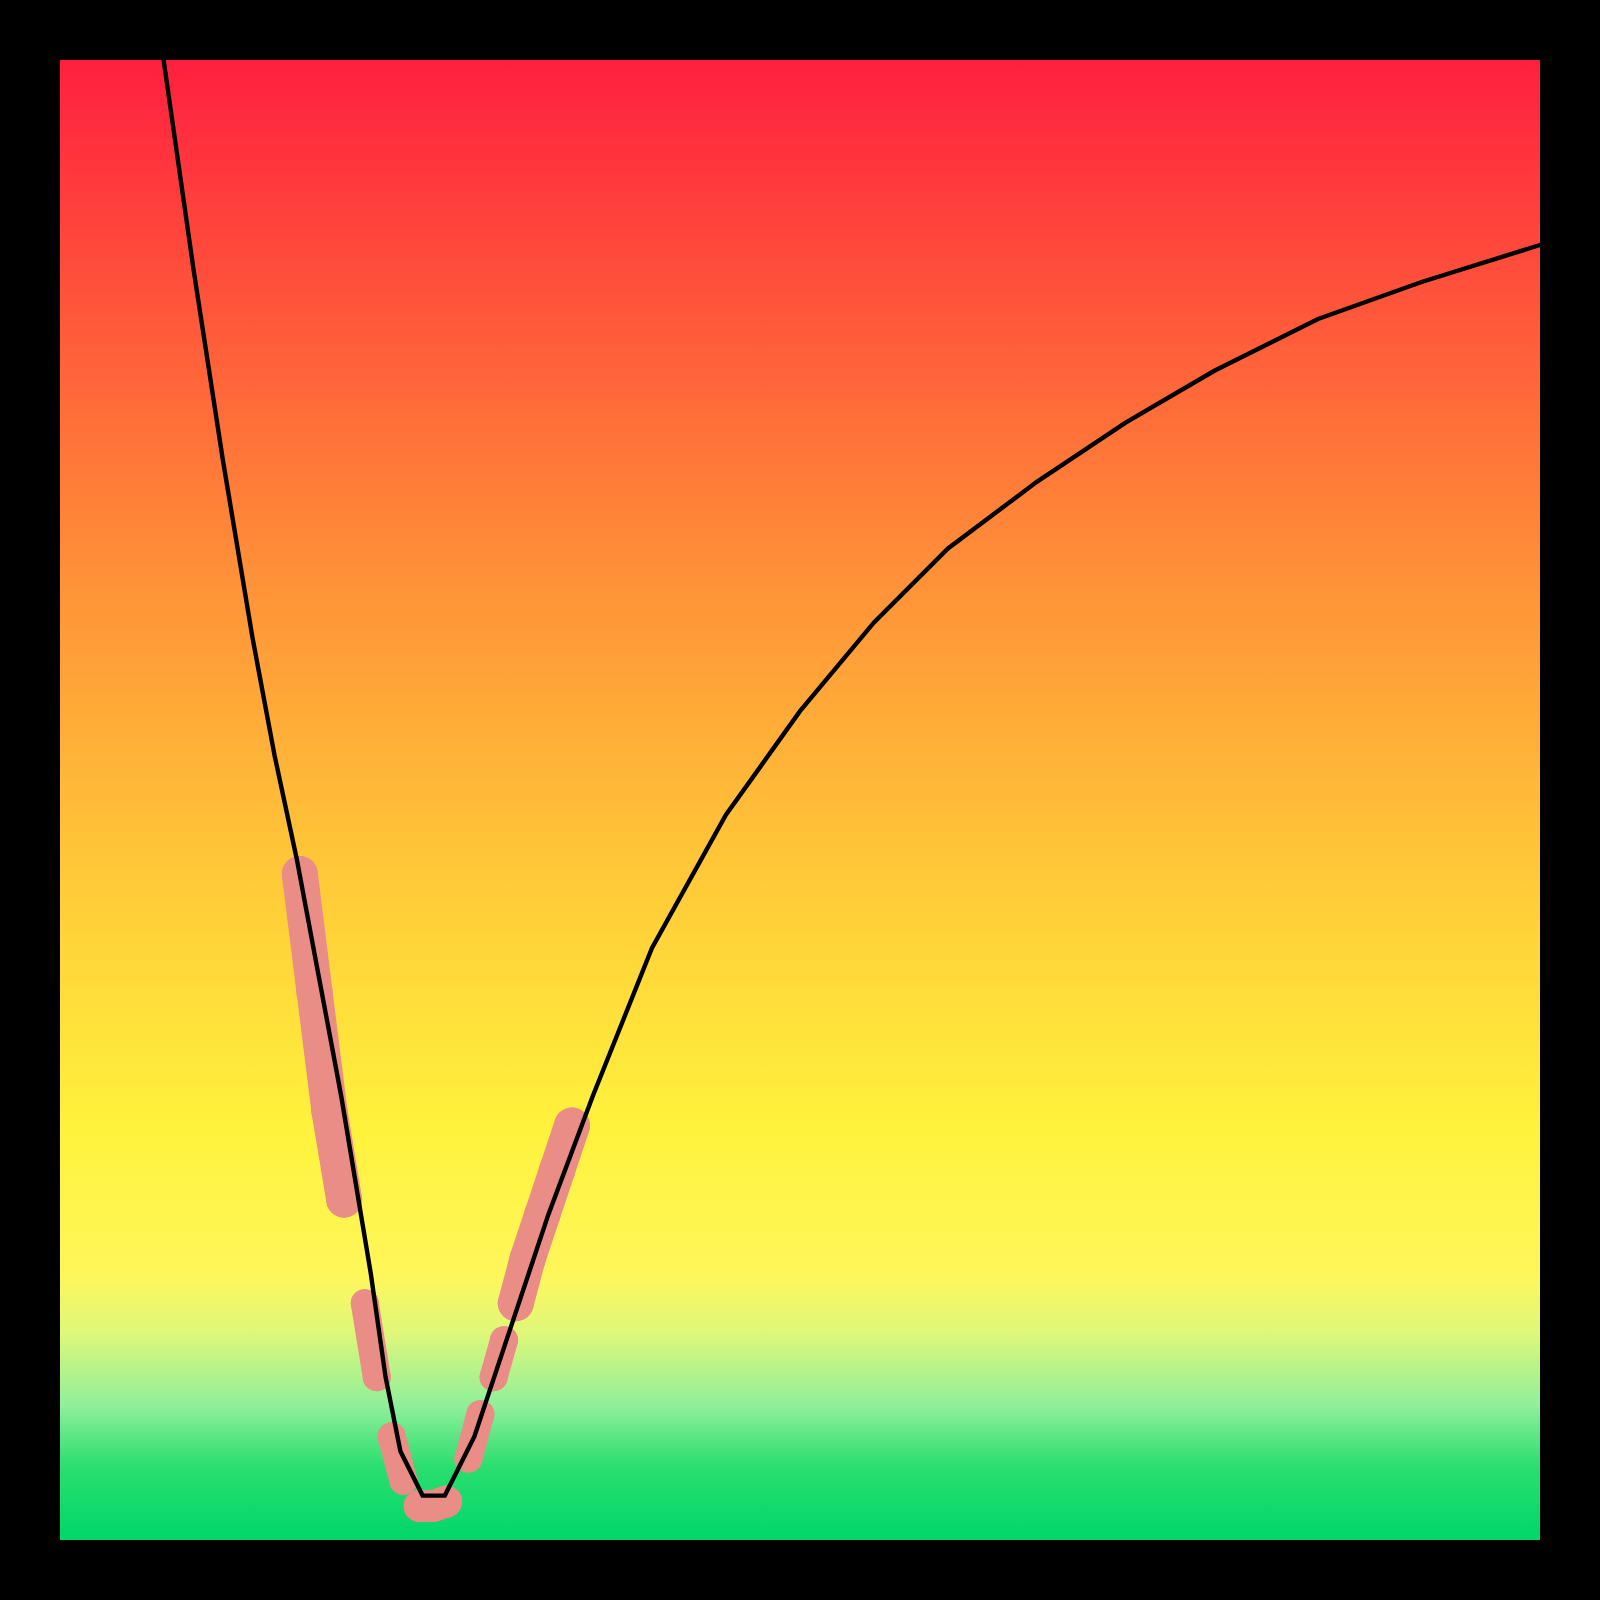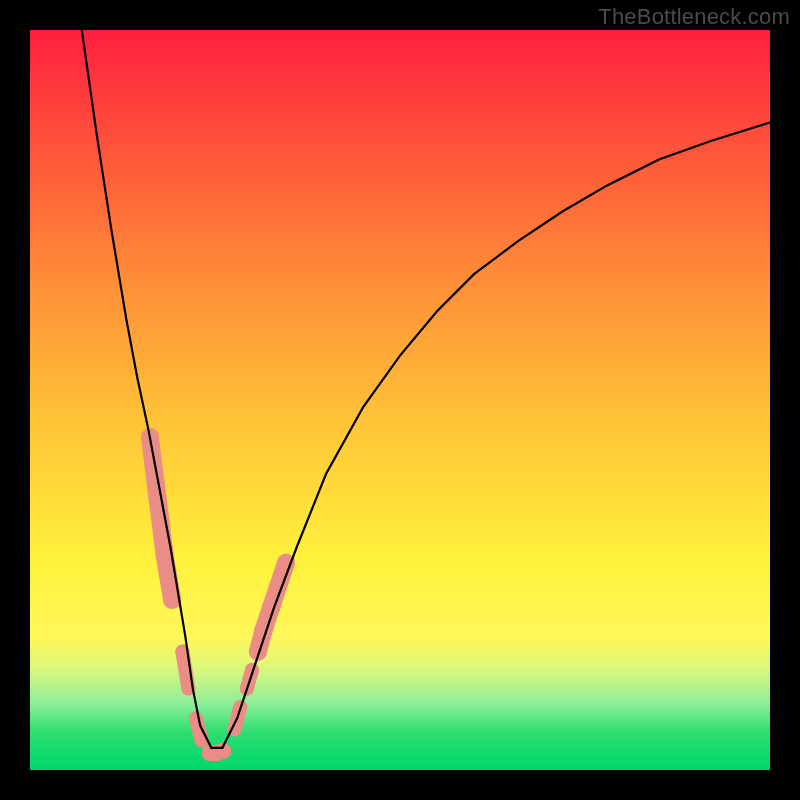--- a/index.html
+++ b/index.html
@@ -93,14 +93,13 @@
           <circle cx="222.0" cy="640.1" r="7" fill="#e98d86"></circle>
           <circle cx="227.9" cy="621.6" r="9" fill="#e98d86"></circle>
           <circle cx="233.8" cy="599.4" r="9" fill="#e98d86"></circle>
           <circle cx="241.2" cy="577.2" r="9" fill="#e98d86"></circle>
           <circle cx="248.6" cy="555.0" r="9" fill="#e98d86"></circle>
           <circle cx="256.0" cy="532.8" r="9" fill="#e98d86"></circle>
         </g>
       <path id="curve-path" fill="none" stroke="#000000" stroke-width="2.2" stroke-linecap="round" d="M51.8 0.0 L66.6 103.6 L81.4 199.8 L96.2 288.6 L107.3 347.8 L118.4 399.6 L129.5 458.8 L140.6 518.0 L148.0 562.4 L155.4 606.8 L162.8 658.6 L170.2 695.6 L181.3 717.8 L192.4 717.8 L207.2 688.2 L222.0 643.8 L244.2 577.2 L266.4 518.0 L296.0 444.0 L333.0 377.4 L370.0 325.6 L407.0 281.2 L444.0 244.2 L488.4 210.9 L532.8 181.3 L577.2 155.4 L629.0 129.5 L680.8 111.0 L740.0 92.5"></path>
     </svg>
   </div>
-  <div class="watermark">TheBottleneck.com</div>
 </div>
 
 </body></html>

